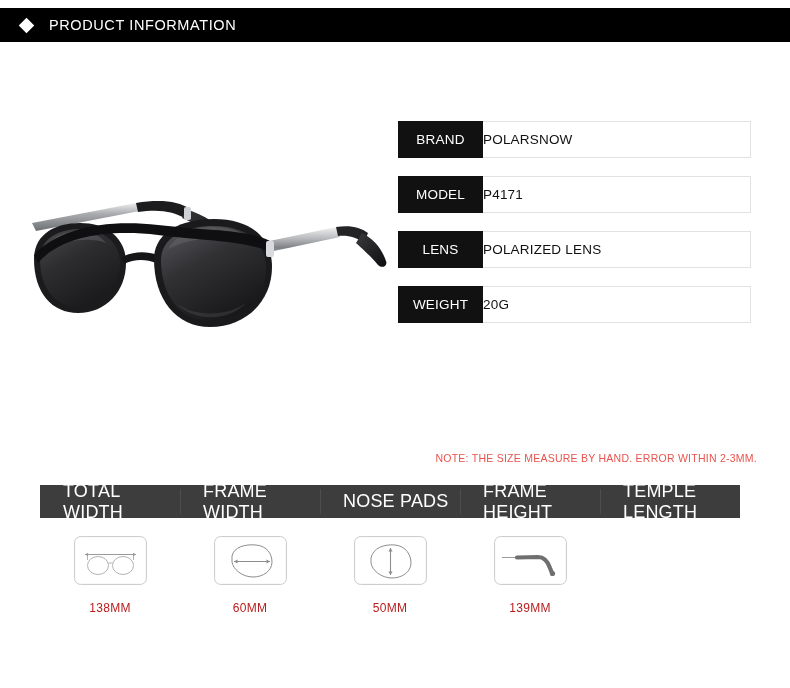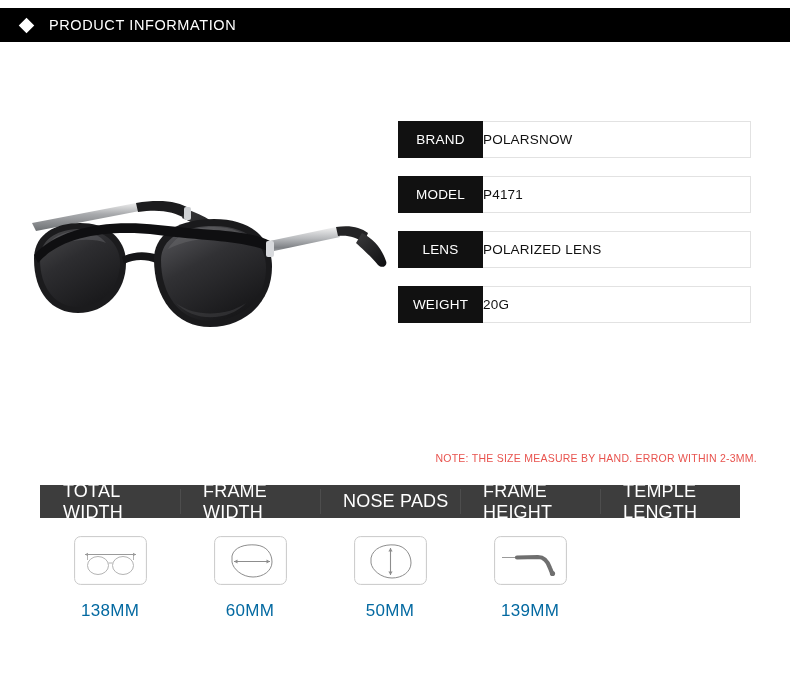--- a/index.html
+++ b/index.html
@@ -147,22 +147,22 @@
     flex-direction: column;
     align-items: center;
   }
   .diagram-box {
     margin-top: 18px;
     width: 73px;
     height: 49px;
   }
   .measure-value {
     margin-top: 16px;
-    font-size: 17px;
-    color: #0369a1;
+    font-size: 12px;
+    color: #b91c1c;
     letter-spacing: 0.3px;
   }
 </style>
 </head>
 <body>
 
 <div class="header-bar">
   <div class="header-diamond"></div>
   <div class="header-title">PRODUCT INFORMATION</div>
 </div>

